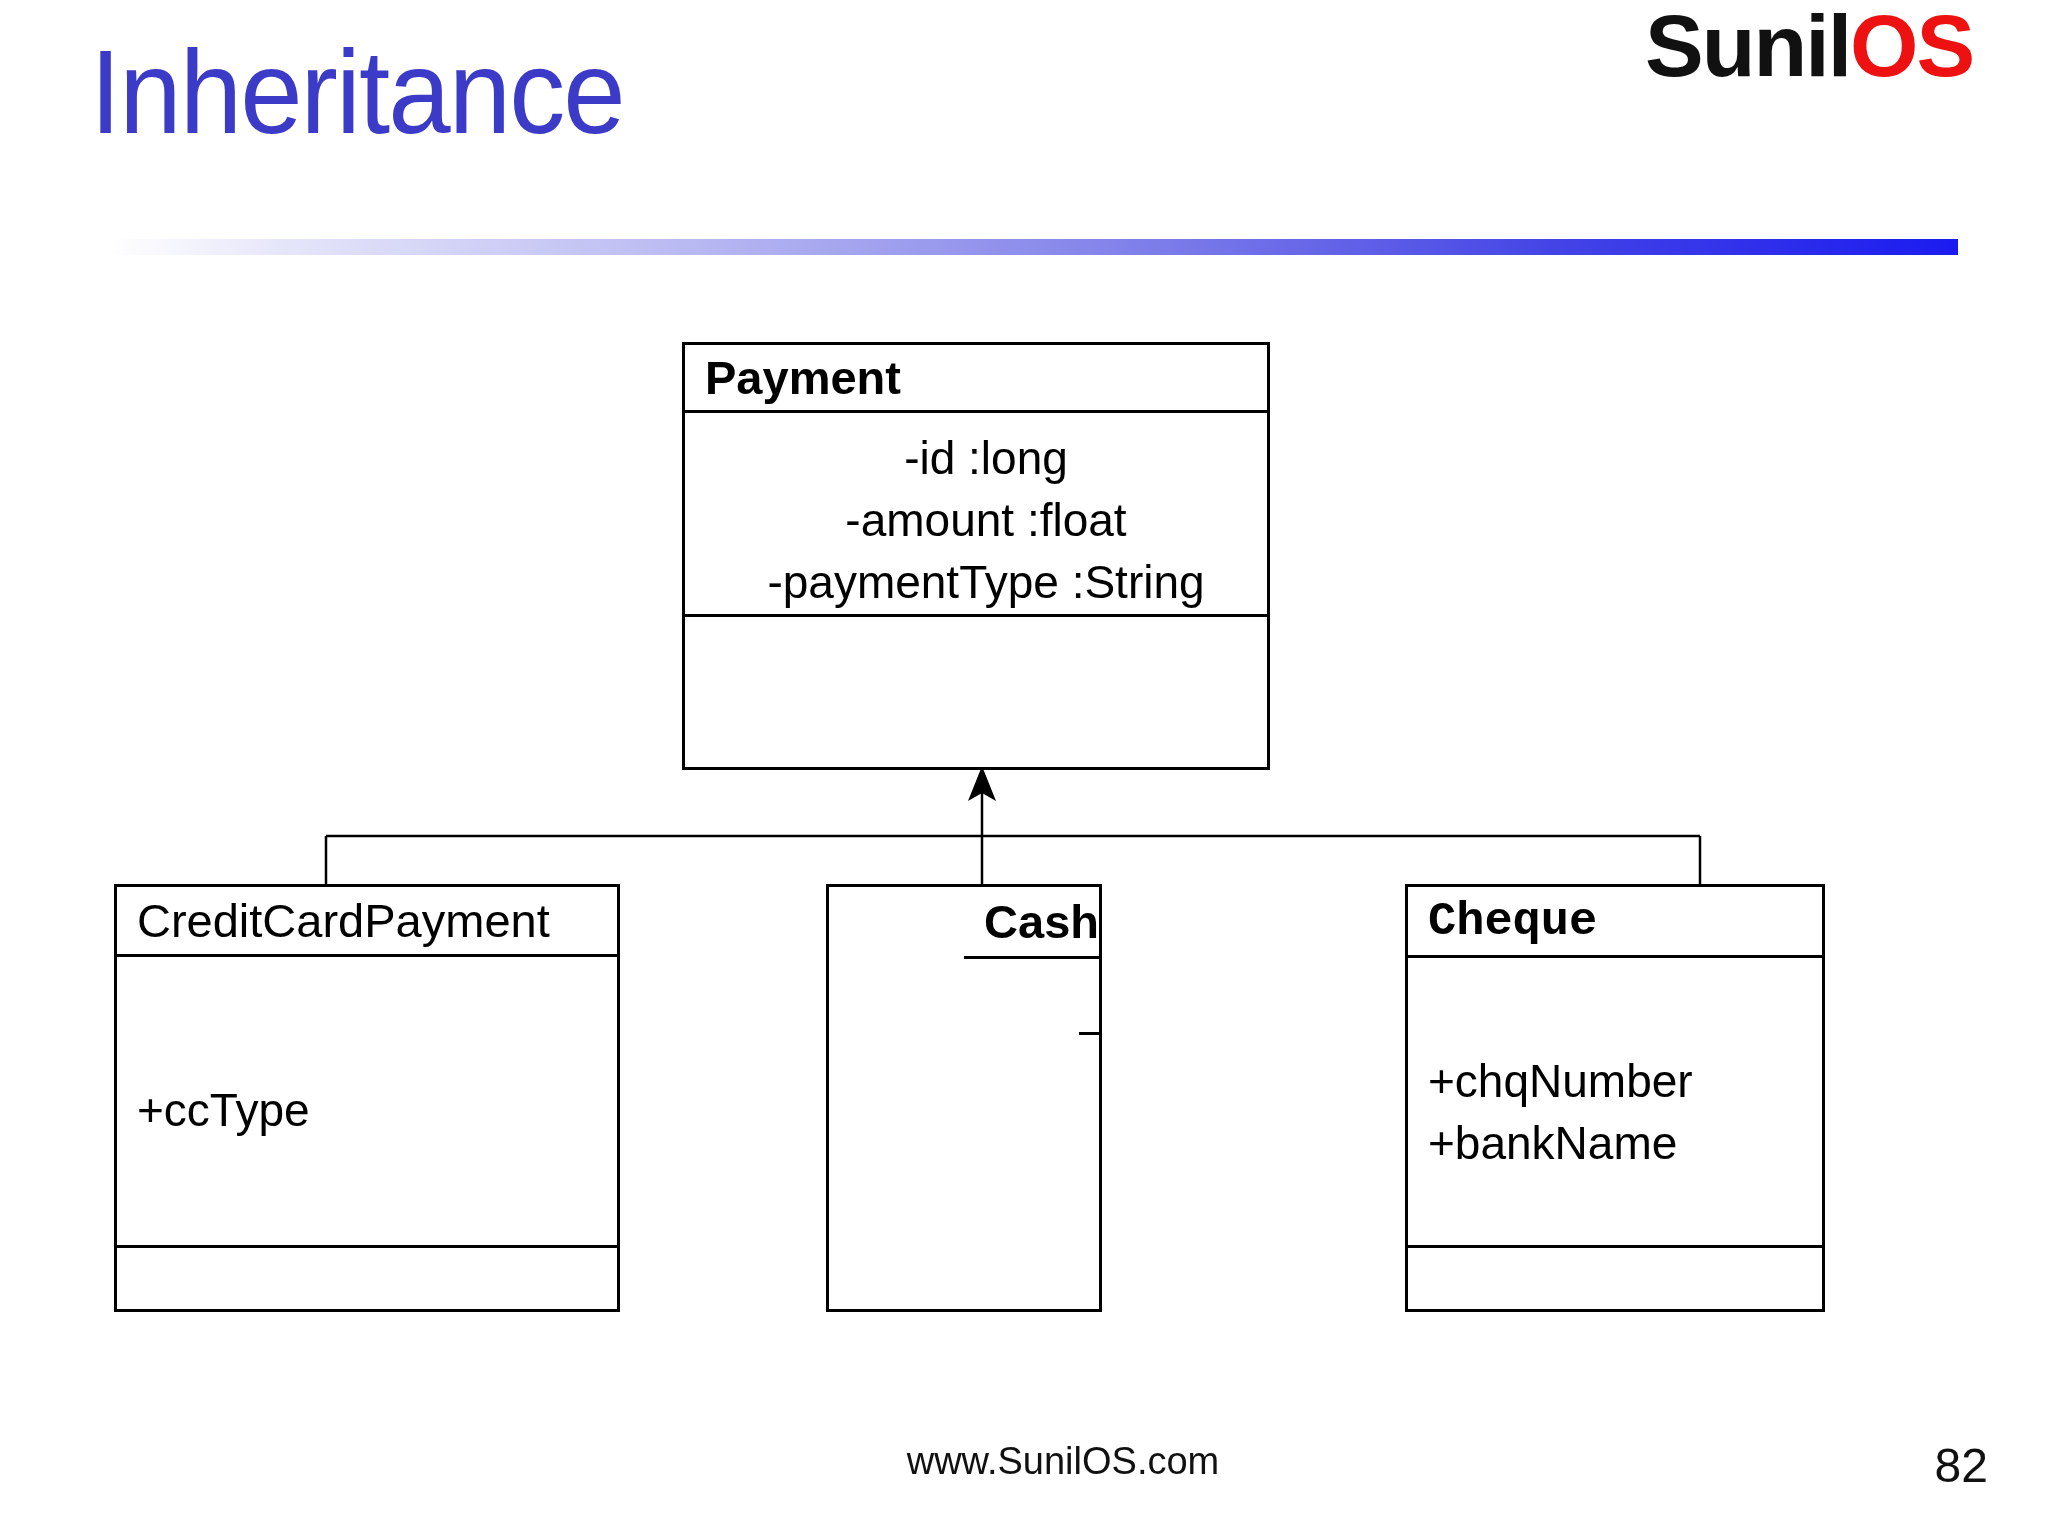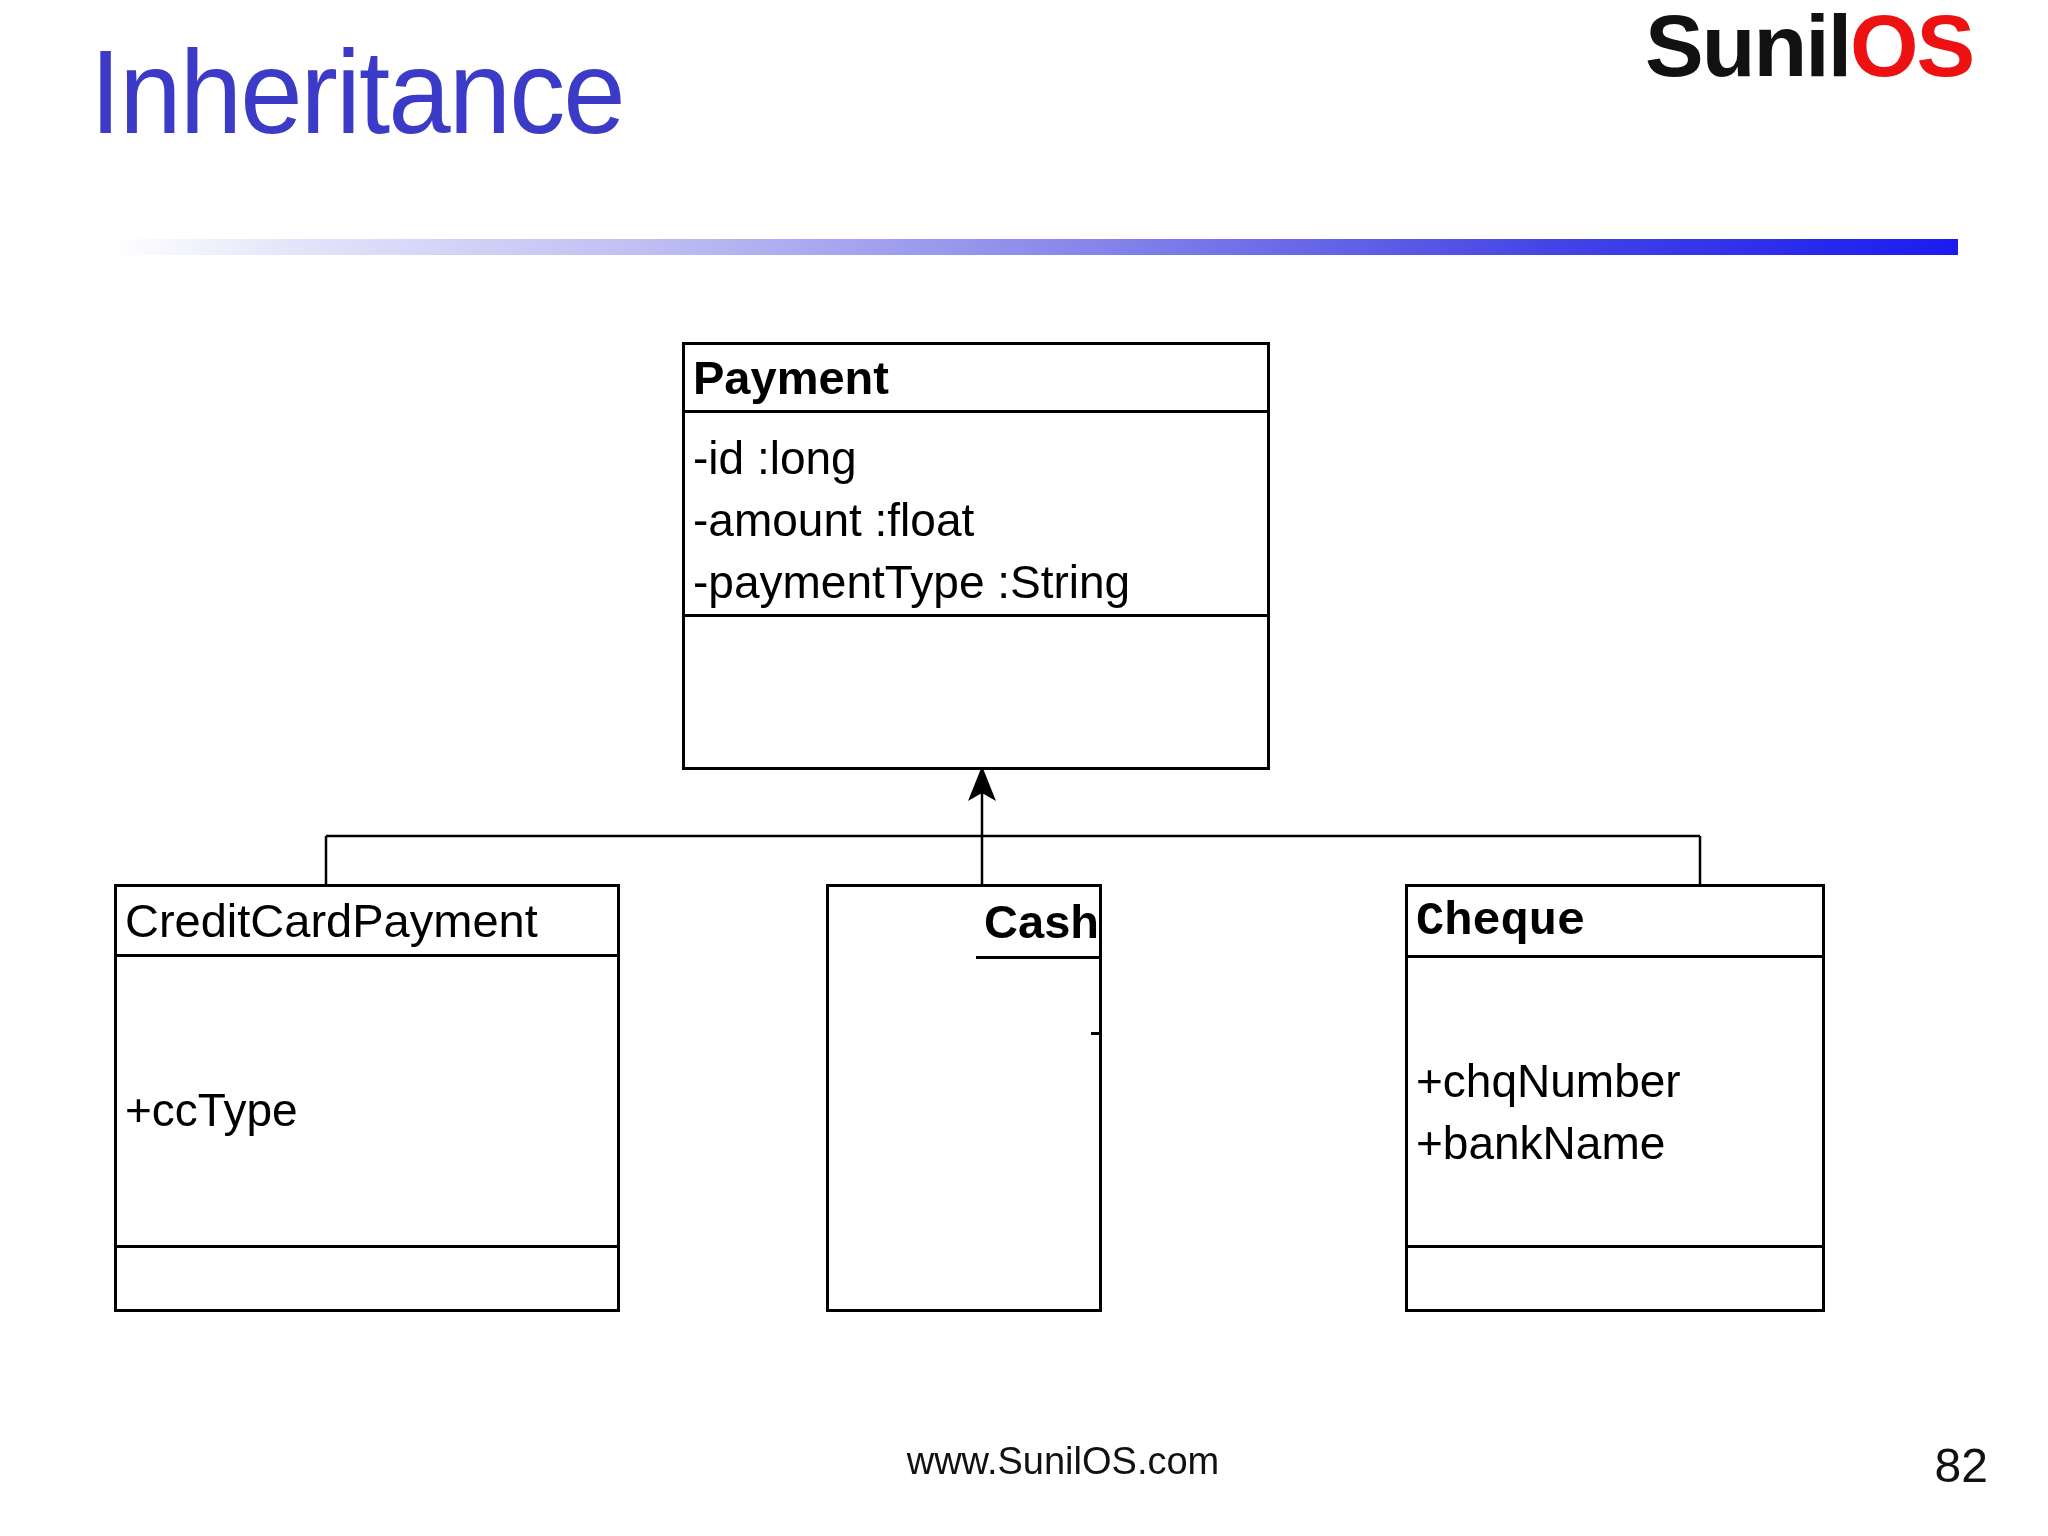--- a/index.html
+++ b/index.html
@@ -32,36 +32,36 @@
   .logo .black{color:#111111;}
   .logo .red{color:#ee1111;}
   
   .uml-box{
     position:absolute;
     border:3px solid #000;
     background:#ffffff;
     box-sizing:border-box;
     display:flex;flex-direction:column;
   }
-  .compartment{box-sizing:border-box;padding-left:8px;}
+  .compartment{box-sizing:border-box;padding-left:20px;}
   .comp-title{
     border-bottom:3px solid #000;
     display:flex;align-items:center;
     font-size:47px;
     white-space:nowrap;
   }
   .bold{font-weight:700;}
   .comp-attrs{border-bottom:3px solid #000;font-size:46px;line-height:62px;}
   .comp-methods{flex:1 1 auto;}
   .attr-line{white-space:nowrap;}
 
   
   .box-payment{left:682px;top:342px;width:588px;height:428px;}
   .box-payment .comp-title{height:68px;}
-  .box-payment .comp-attrs{height:204px;padding-top:14px;}
+  .box-payment .comp-attrs{height:204px;padding-top:14px;text-align:center;}
   
   .box-ccp{left:114px;top:884px;width:506px;height:428px;}
   .box-ccp .comp-title{height:70px;font-weight:400;}
   .box-ccp .comp-attrs{height:291px;padding-top:122px;}
   
   .box-cash{left:826px;top:884px;width:276px;height:428px;align-items:flex-end;}
   .box-cash .comp-title{height:72px;}
   .box-cash .comp-attrs{height:76px;}
   
   .box-cheque{left:1405px;top:884px;width:420px;height:428px;}

